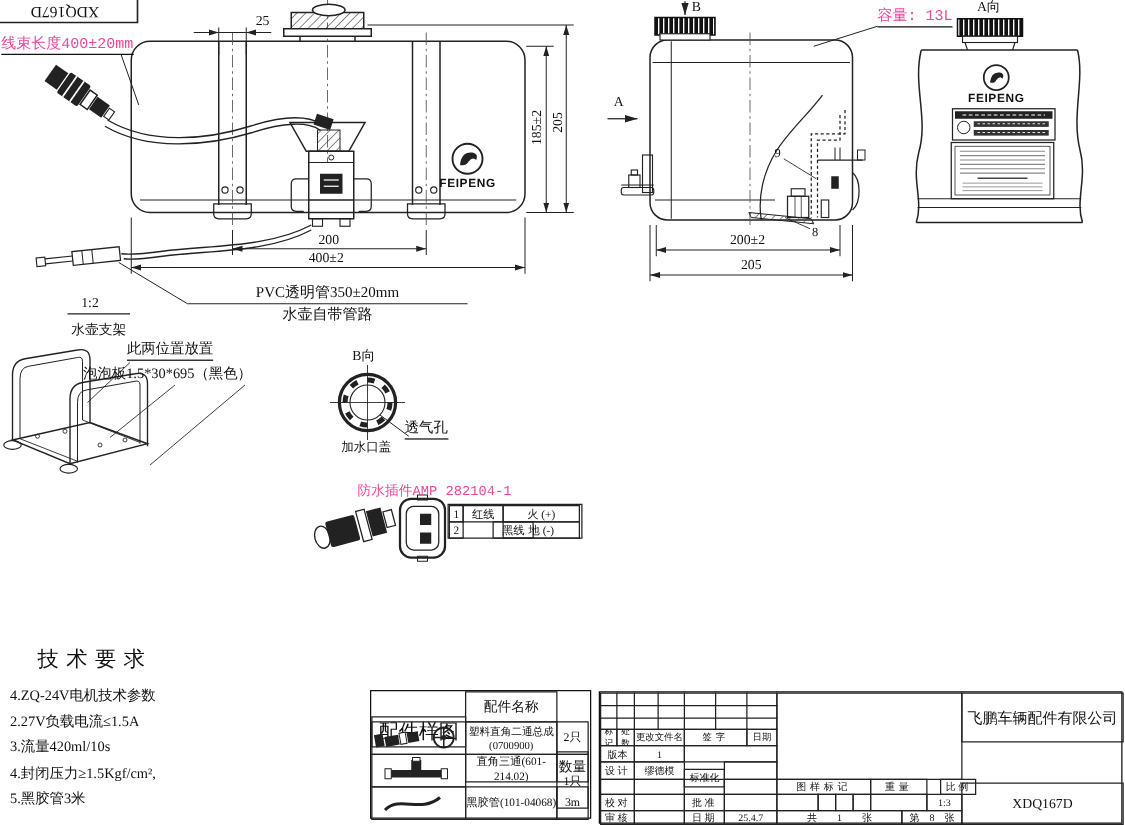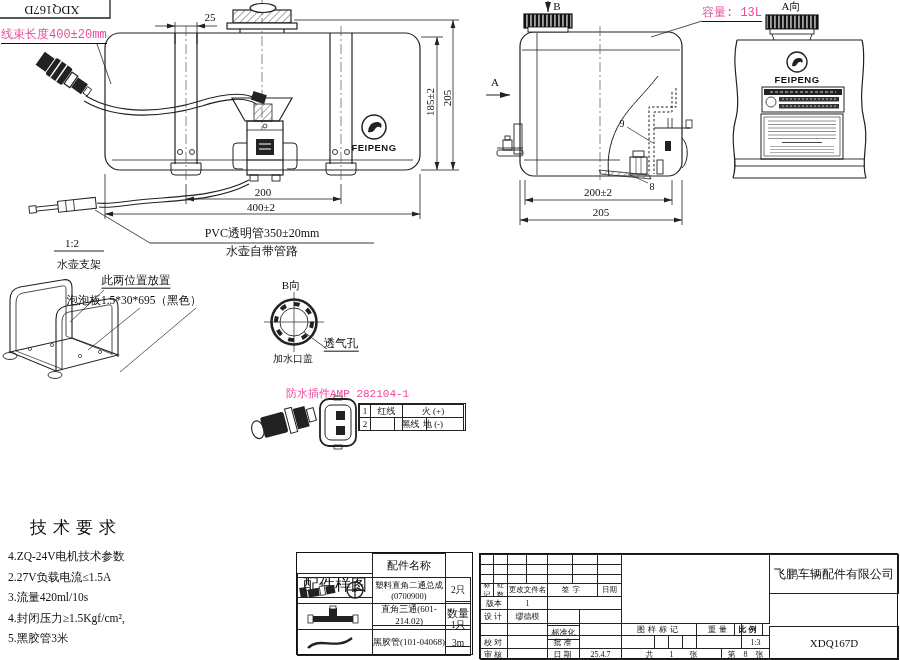--- a/index.html
+++ b/index.html
@@ -402,42 +402,42 @@
   <div class="cell" style="left:27px;top:29px;width:41px;height:14px;font-size:7.5px;">更改文件名</div>
   <div class="cell" style="left:67px;top:29px;width:51px;height:14px;font-size:7.5px;letter-spacing:3px;">签字</div>
   <div class="cell" style="left:117px;top:29px;width:25px;height:14px;font-size:7.5px;">日期</div>
 
   <div class="cell" style="left:0;top:42px;width:28px;height:14px;font-size:8px;">版本</div>
   <div class="cell" style="left:27px;top:42px;width:41px;height:14px;font-size:8px;">1</div>
   <div class="cell" style="left:67px;top:42px;width:75px;height:14px;"></div>
 
   <div class="cell" style="left:0;top:55px;width:28px;height:15px;font-size:8px;letter-spacing:2px;">设计</div>
   <div class="cell" style="left:27px;top:55px;width:41px;height:15px;font-size:8px;">缪德模</div>
-  <div class="cell" style="left:67px;top:71px;width:33px;height:15px;font-size:8px;">标准化</div>
+  <div class="cell" style="left:67px;top:61px;width:33px;height:15px;font-size:8px;">标准化</div>
   <div class="cell" style="left:99px;top:55px;width:43px;height:15px;"></div>
 
   <div class="cell" style="left:0;top:69px;width:28px;height:13px;"></div>
   <div class="cell" style="left:27px;top:69px;width:41px;height:13px;"></div>
   <div class="cell" style="left:67px;top:69px;width:33px;height:13px;"></div>
   <div class="cell" style="left:99px;top:69px;width:43px;height:13px;"></div>
 
   <div class="cell" style="left:0;top:81px;width:28px;height:14px;font-size:8px;letter-spacing:2px;">校对</div>
   <div class="cell" style="left:27px;top:81px;width:41px;height:14px;"></div>
   <div class="cell" style="left:67px;top:81px;width:33px;height:14px;font-size:8px;letter-spacing:2px;">批准</div>
   <div class="cell" style="left:99px;top:81px;width:43px;height:14px;"></div>
 
   <div class="cell" style="left:0;top:94px;width:28px;height:12px;font-size:8px;letter-spacing:2px;">审核</div>
   <div class="cell" style="left:27px;top:94px;width:41px;height:12px;"></div>
   <div class="cell" style="left:67px;top:94px;width:33px;height:12px;font-size:8px;letter-spacing:2px;">日期</div>
   <div class="cell" style="left:99px;top:94px;width:43px;height:12px;font-size:8px;">25.4.7</div>
 
   <div class="cell" style="left:141px;top:0;width:149px;height:70px;"></div>
   <div class="cell" style="left:141px;top:69px;width:76px;height:13px;font-size:8px;letter-spacing:3px;">图样标记</div>
   <div class="cell" style="left:216px;top:69px;width:46px;height:13px;font-size:8px;letter-spacing:3px;">重量</div>
-  <div class="cell" style="left:254px;top:69px;width:29px;height:13px;font-size:8px;letter-spacing:2px;font-weight:bold;">比例</div>
+  <div class="cell" style="left:272px;top:69px;width:29px;height:13px;font-size:8px;letter-spacing:2px;">比例</div>
   <div class="cell" style="left:141px;top:81px;width:34px;height:14px;"></div>
   <div class="cell" style="left:174px;top:81px;width:15px;height:14px;"></div>
   <div class="cell" style="left:188px;top:81px;width:15px;height:14px;"></div>
   <div class="cell" style="left:202px;top:81px;width:15px;height:14px;"></div>
   <div class="cell" style="left:216px;top:81px;width:46px;height:14px;"></div>
   <div class="cell" style="left:261px;top:81px;width:29px;height:14px;font-size:8px;">1:3</div>
   <div class="cell" style="left:141px;top:94px;width:101px;height:12px;font-size:8px;word-spacing:14px;">共 1 张</div>
   <div class="cell" style="left:241px;top:94px;width:49px;height:12px;font-size:8px;word-spacing:6px;">第 8 张</div>
 
   <div class="cell" style="left:289px;top:0;width:130px;height:40px;font-size:12px;">飞鹏车辆配件有限公司</div>

